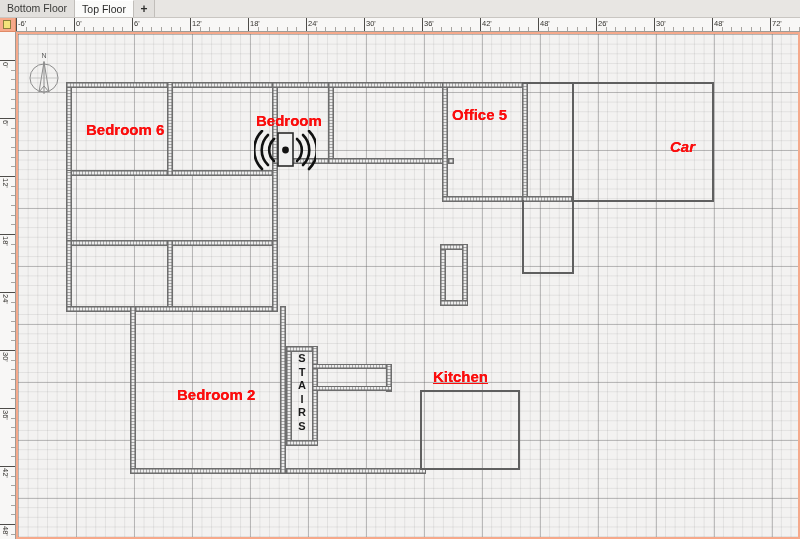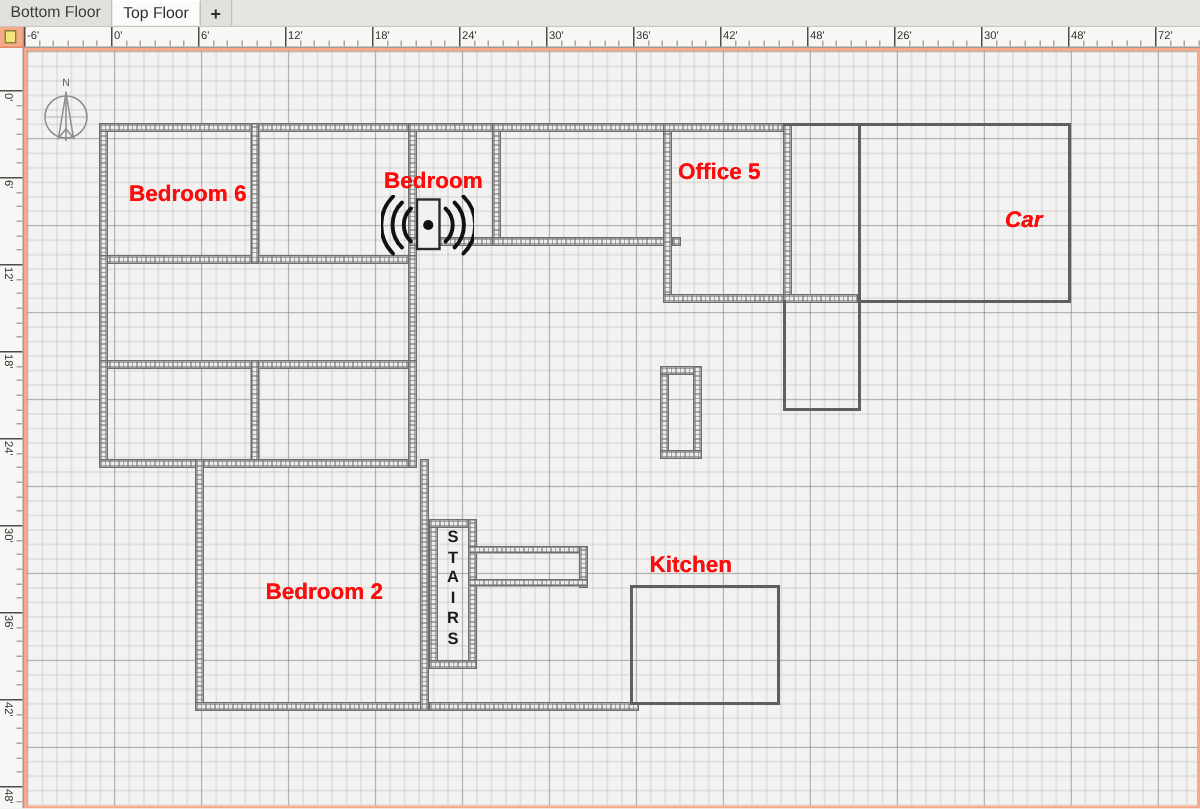--- a/index.html
+++ b/index.html
@@ -514,21 +514,21 @@
           <path d="M49 5 A 21 21 0 0 1 49 35" fill="none" stroke="#111" stroke-width="2.6" stroke-linecap="round"></path>
           <path d="M55 1 A 27 27 0 0 1 55 39" fill="none" stroke="#111" stroke-width="2.6" stroke-linecap="round"></path>
         </svg>
       </div>
 
       <div class="room-label" style="left:68px; top:87px;">Bedroom 6</div>
       <div class="room-label" style="left:238px; top:78px;">Bedroom</div>
       <div class="room-label" style="left:434px; top:72px;">Office 5</div>
       <div class="room-label" style="left:652px; top:104px;font-style:italic;">Car</div>
       <div class="room-label" style="left:159px; top:352px;">Bedroom 2</div>
-      <div class="room-label" style="left:415px; top:334px;">Kitchen</div>
+      <div class="room-label" style="left:415px; top:334px;text-decoration:underline;">Kitchen</div>
 
 
       <div class="stairs-label" style="left:272px; top:318px; width:24px;">
         <span>S</span>
         <span>T</span>
         <span>A</span>
         <span>I</span>
         <span>R</span>
         <span>S</span>
       </div>

